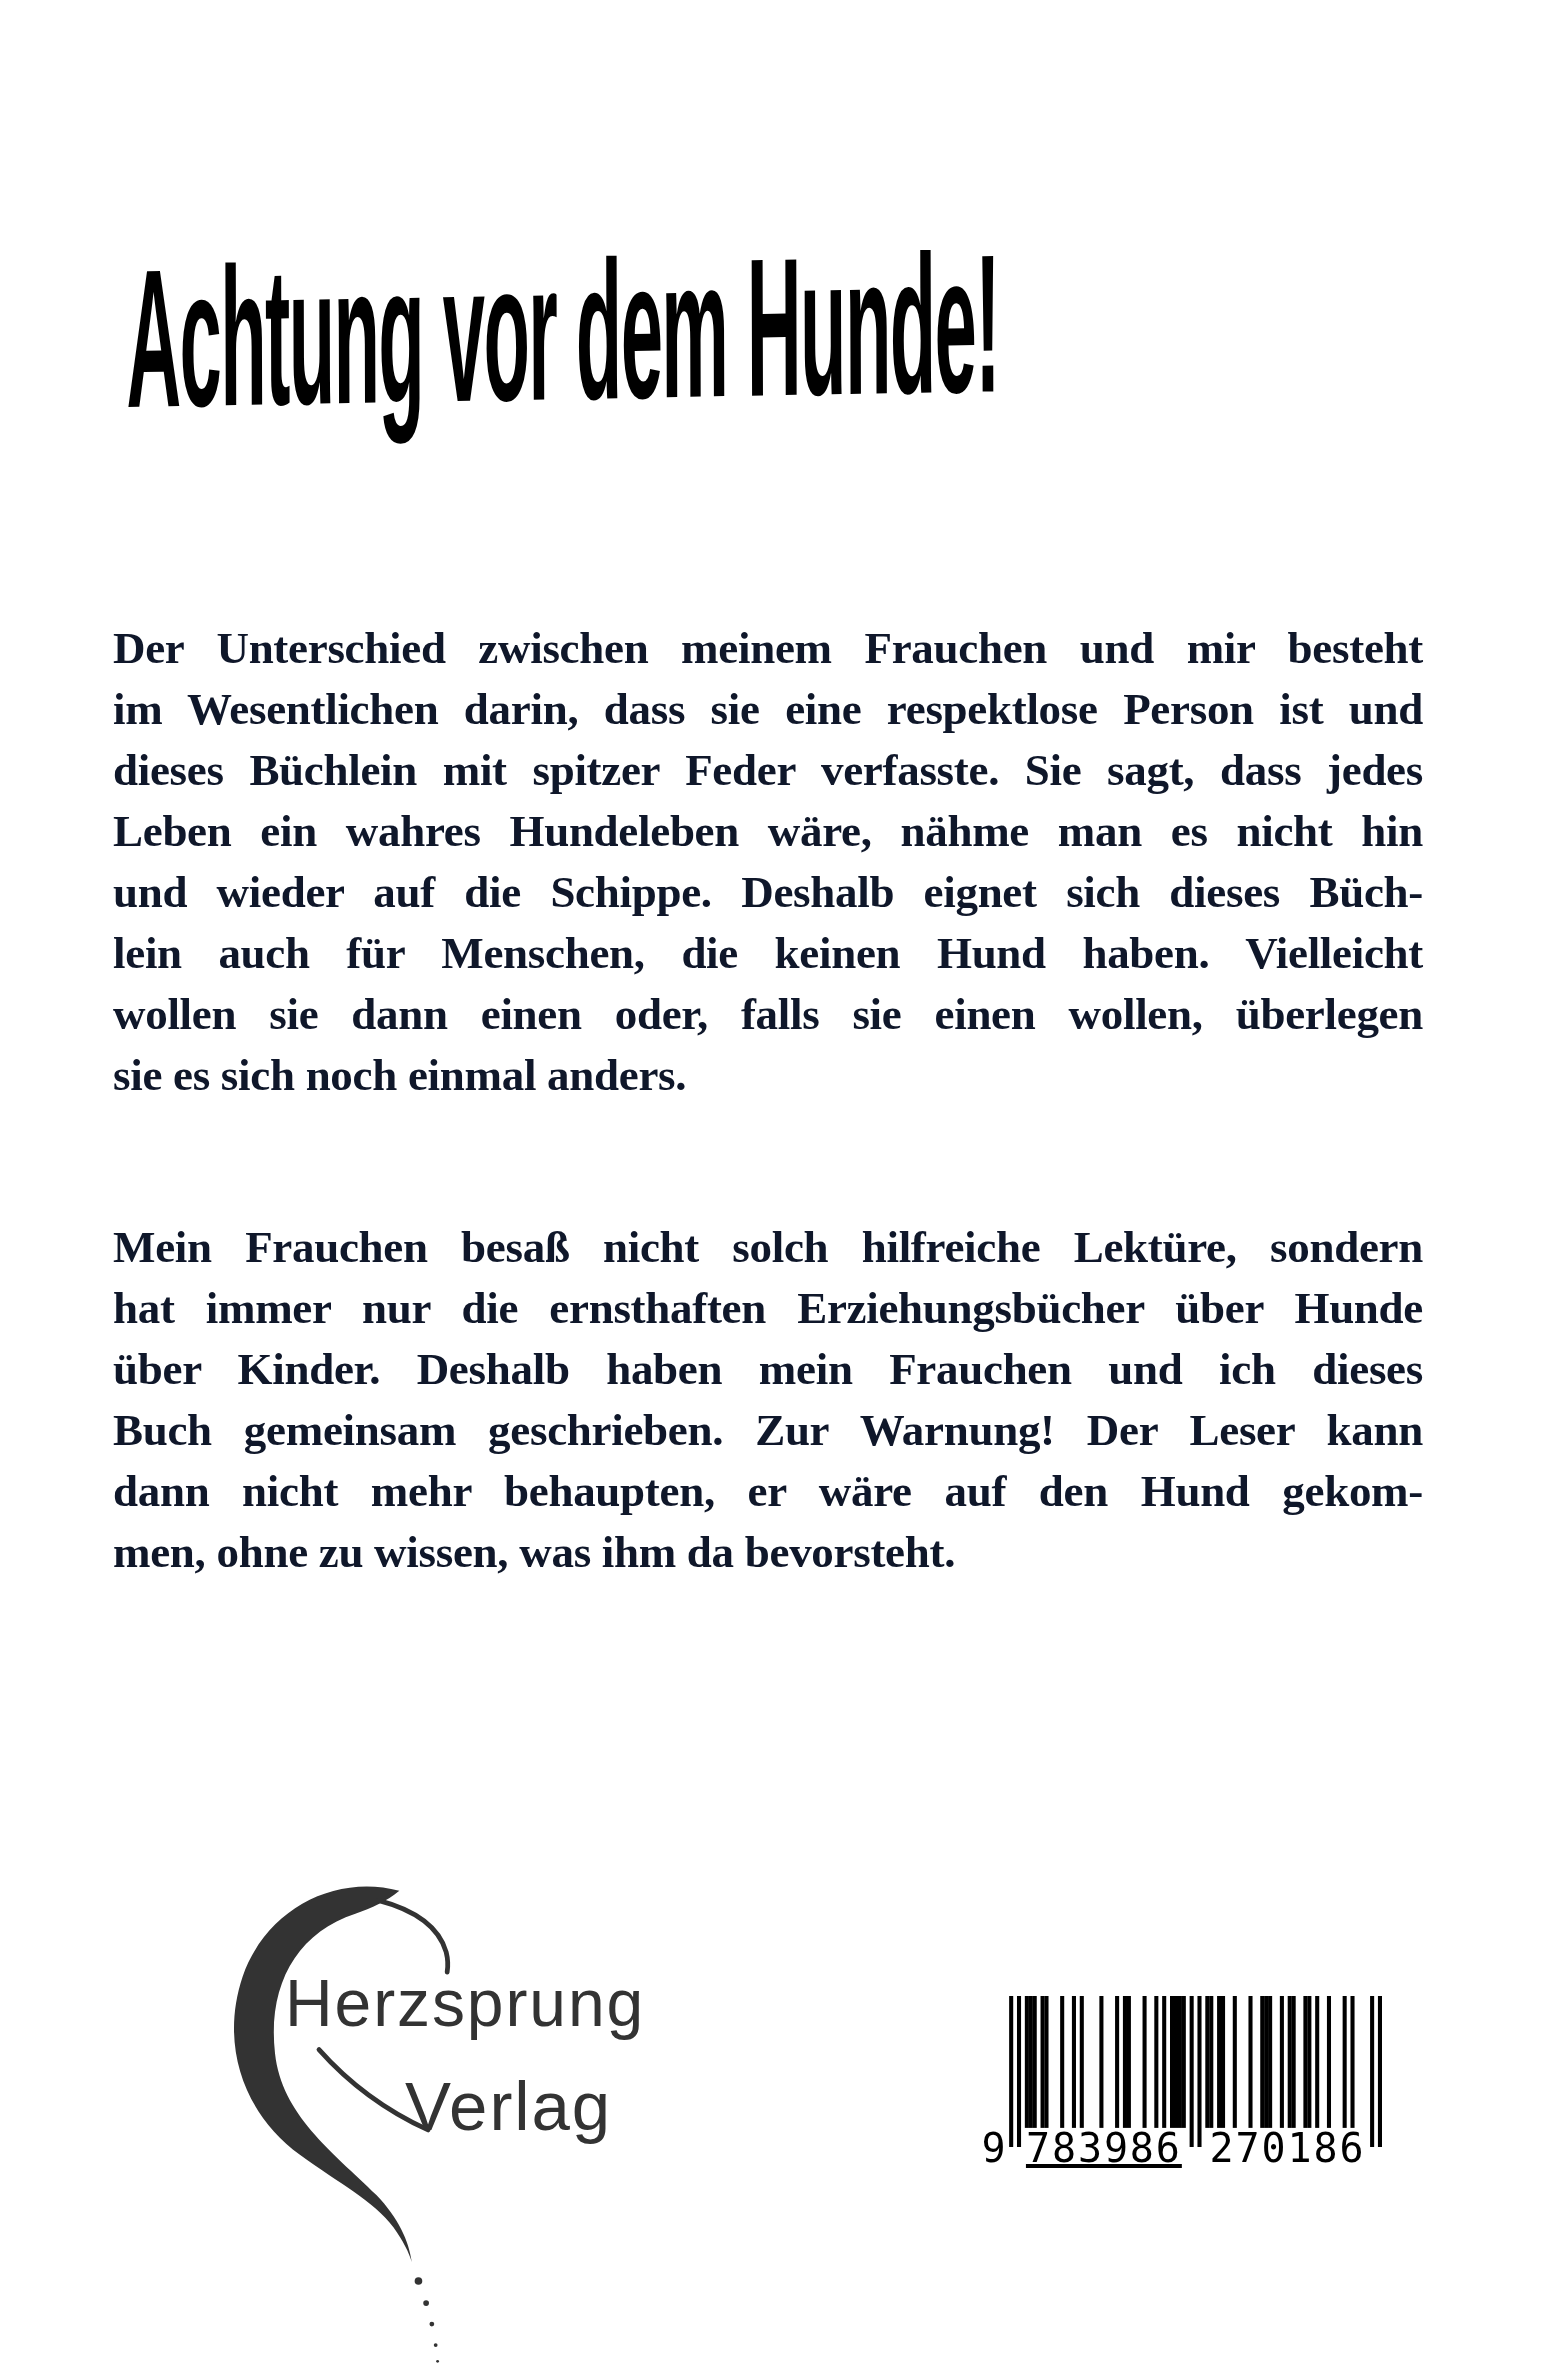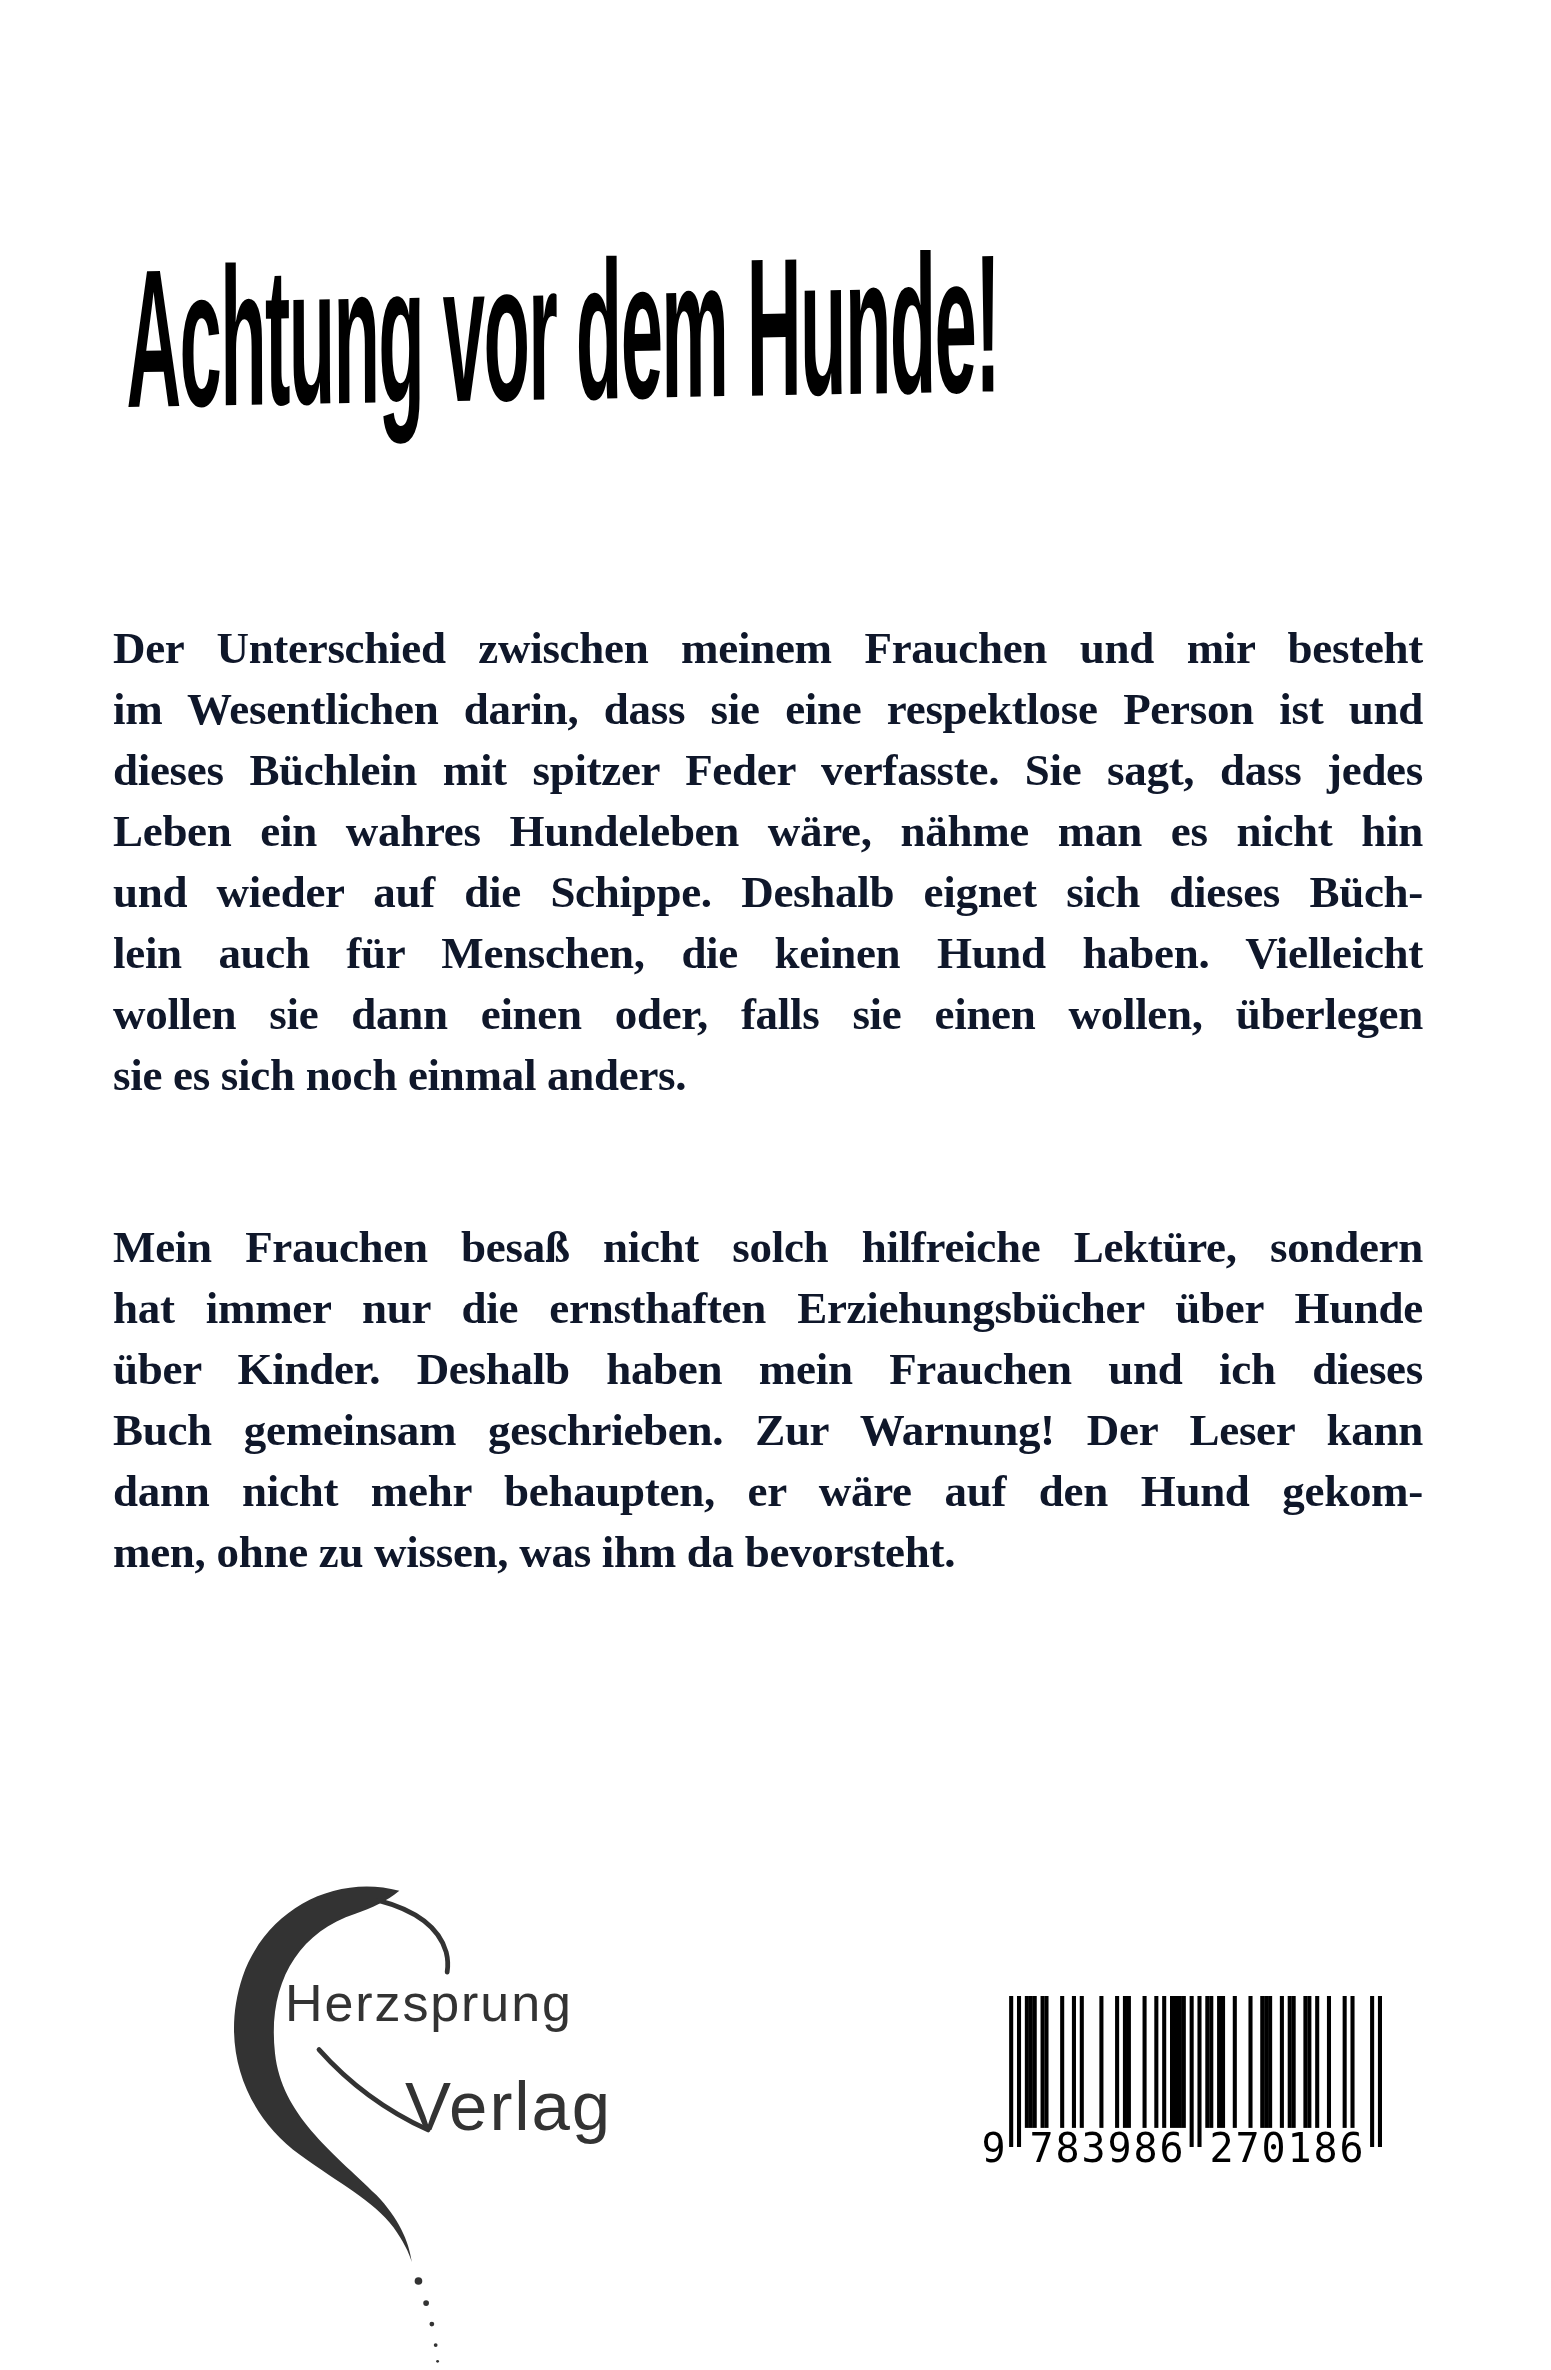--- a/index.html
+++ b/index.html
@@ -54,35 +54,35 @@
 
   
   .logo-svg { position:absolute; left:210px; top:1864px; }
   .pub-name {
     position:absolute;
     font-family:"Liberation Sans", sans-serif;
     font-weight:400;
     color:#333333;
     white-space:nowrap;
   }
-  .pub-name.line1 { left:285px; top:1965px; font-size:52px; line-height:76px; letter-spacing:1.9px; }
+  .pub-name.line1 { left:285px; top:1965px; font-size:66px; line-height:76px; letter-spacing:1.9px; }
   .pub-name.line2 { left:405px; top:2072px; font-size:69px; line-height:69px; letter-spacing:1.9px; }
 
   
   .barcode { position:absolute; left:1009px; top:1996px; width:373px; height:167px; }
   .barcode-bars { position:absolute; left:0; top:0; }
   .bc-digit {
     position:absolute;
     font-family:"DejaVu Sans Mono", monospace;
     font-size:40px; line-height:40px;
     color:#000;
     top:132px;
   }
   .bc-lead  { left:-32.5px; width:29px; text-align:right; }
-  .bc-left  { left:13.4px;  width:163px; text-align:right; letter-spacing:1.9px; }
+  .bc-left  { left:13.4px;  width:163px; text-align:center; letter-spacing:1.9px;text-decoration:underline; }
   .bc-right { left:197px; width:163px; text-align:center; letter-spacing:1.9px; }
 </style>
 </head>
 <body>
 
 <div class="page">
 
   <div class="title-wrap">
     <span class="title-text">Achtung vor dem Hunde!</span>
   </div>

